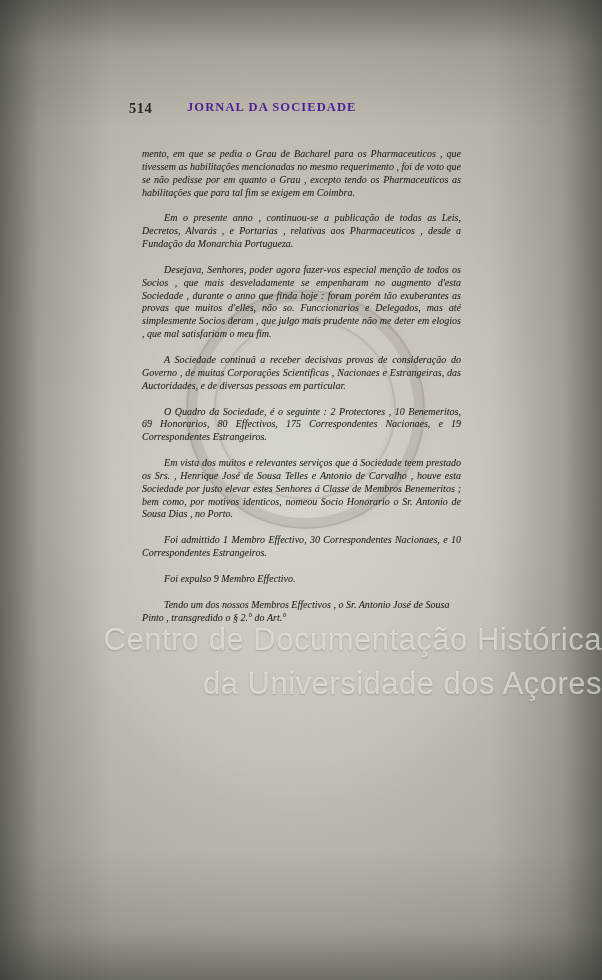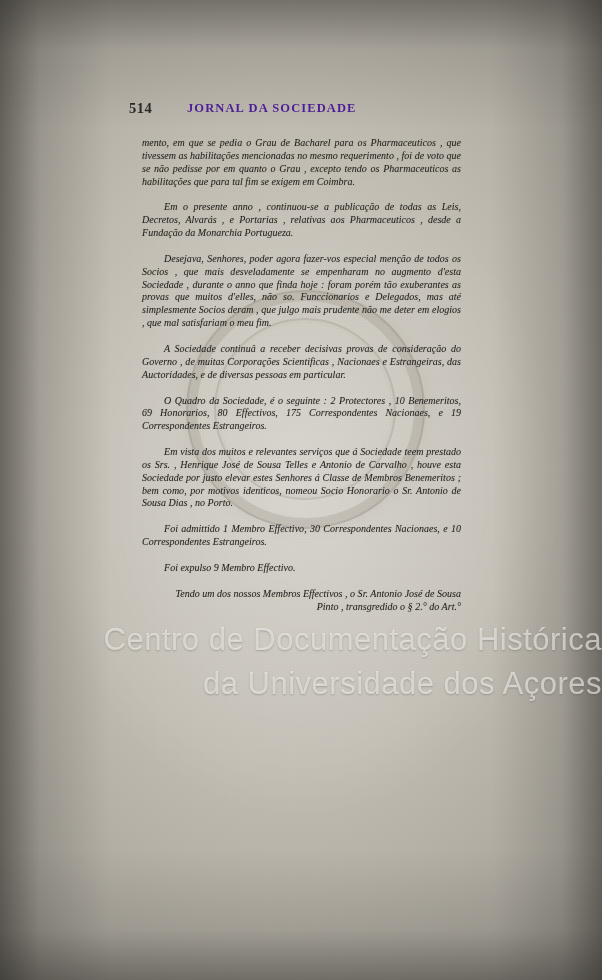--- a/index.html
+++ b/index.html
@@ -81,22 +81,22 @@
     white-space: pre-line;
   }
   .content {
     position: absolute;
     left: 129px;
     top: 100px;
     width: 345px;
   }
   .header {
     display: flex;
-    align-items: center;
-    margin-bottom: 20px;
+    align-items: flex-start;
+    margin-bottom: 31px;
   }
   .folio {
     font-size: 14.5px;
     font-weight: 700;
     letter-spacing: 0.5px;
     color: #2a2824;
     width: 58px;
   }
   .running-title {
     font-size: 12.5px;
@@ -115,21 +115,21 @@
     text-justify: inter-word;
     text-indent: 22px;
     letter-spacing: 0.02px;
     text-shadow: 0 0 1px rgba(60,56,50,0.25);
     font-style: italic;
   }
   .body-text p.noindent {
     text-indent: 0;
   }
   .body-text p:last-child {
-    text-align: right;
+    text-align: left;
   }
 </style>
 </head>
 <body>
 
 <div class="page">
   <div class="paper-base"></div>
   <div class="stamp-ring"></div>
   <div class="stamp-ring inner"></div>
   <div class="grain"></div>

